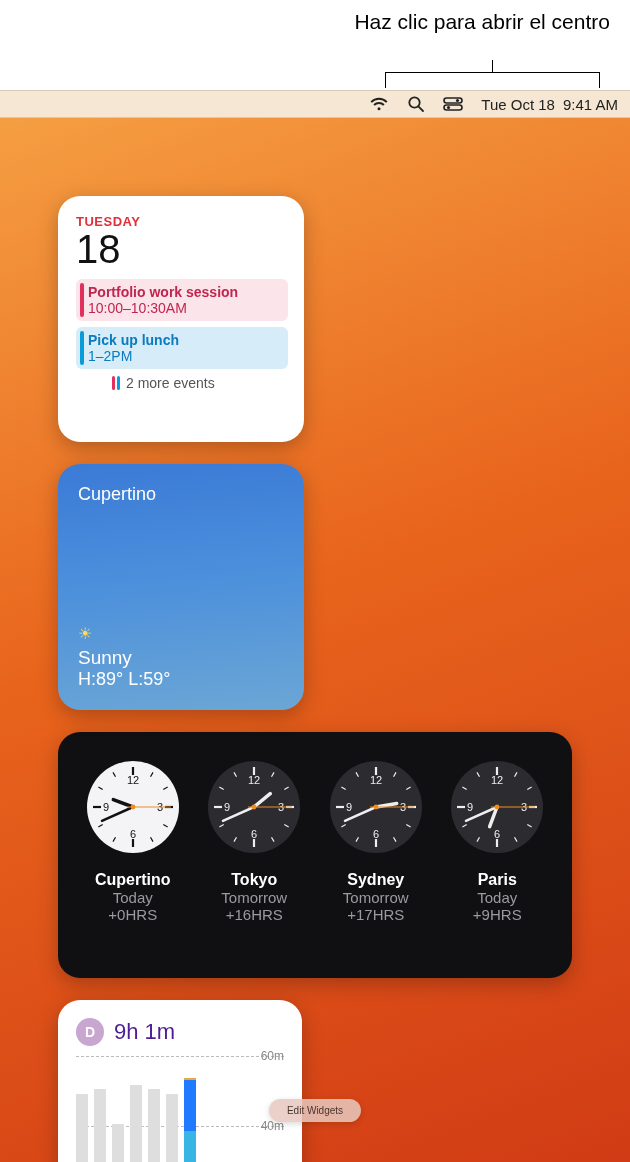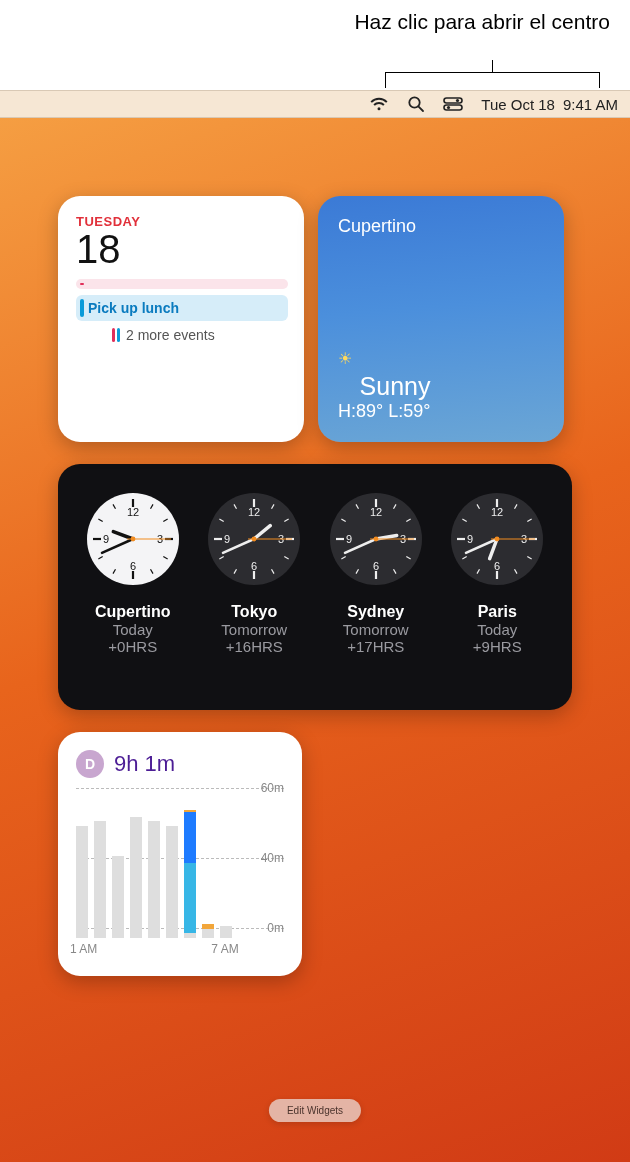--- a/index.html
+++ b/index.html
@@ -59,21 +59,21 @@
     position: absolute;
     top: 118px; left: 0; right: 0; bottom: 0;
     background: linear-gradient(160deg, #f59e42 0%, #e8641c 45%, #d13b15 100%);
   }
 
   .widget-col {
     position: absolute;
     top: 78px; left: 58px; right: 34px;
   }
 
-  .row { display:flex; gap:14px; }
+  .row { display:flex; gap:22px;flex-direction:column; }
 
   .card {
     border-radius: 22px;
     box-shadow: 0 6px 20px rgba(0,0,0,0.25);
   }
 
   
   .calendar {
     width: 246px; height: 246px;
     background: #fff;
@@ -109,21 +109,21 @@
     width: 246px; height: 246px;
     background: linear-gradient(175deg, #3b7ad6 0%, #4b8fdc 45%, #6ba6d5 100%);
     color:#fff;
     padding: 20px 20px;
     position:relative;
   }
   .w-loc{ font-size:18px; font-weight:500; }
   .w-temp{ font-size:54px; font-weight:300; line-height:1; }
   .w-bottom{ position:absolute; bottom:20px; left:20px; }
   .w-sun{ font-size:18px; margin-bottom:4px; display:flex; align-items:center; gap:6px;}
-  .w-cond{ font-size:25px; font-weight:500;text-align:right; }
+  .w-cond{ font-size:19px; font-weight:500; }
   .w-range{ font-size:18px; }
   .sun-icon{ color:#ffd95c; font-size:16px; }
 
   
   .worldclock {
     width: 514px; height: 246px;
     background:#101013;
     color:#fff;
     margin-top: 22px;
     padding: 26px 14px 18px;
@@ -211,24 +211,27 @@
   <div class="widget-col">
 
     <div class="row">
 
       <div class="card calendar">
         <div class="cal-day">TUESDAY</div>
         <div class="cal-date">18</div>
 
         <div class="cal-event cal-ev1">
           <span class="bar"></span>
+          <div class="etitle">Portfolio work session</div>
+          <div class="etime">10:00–10:30AM</div>
         </div>
         <div class="cal-event cal-ev2">
           <span class="bar"></span>
           <div class="etitle">Pick up lunch</div>
+          <div class="etime">1–2PM</div>
         </div>
         <div class="cal-more">
           <span class="bars">
               <span class="b1"></span>
               <span class="b2"></span>
             </span>
           <span>2 more events</span>
         </div>
       </div>
 

